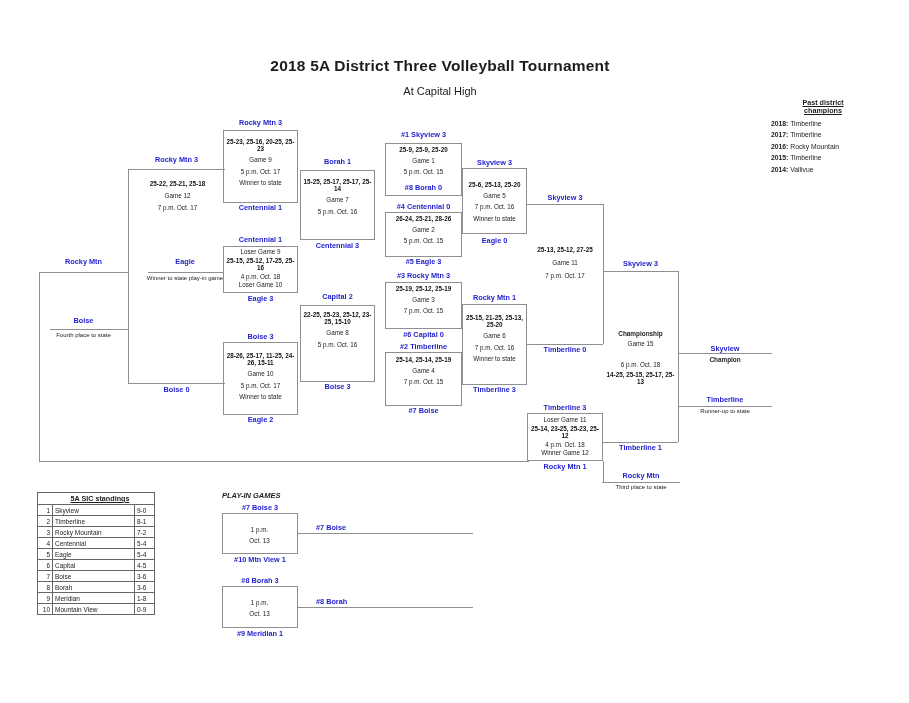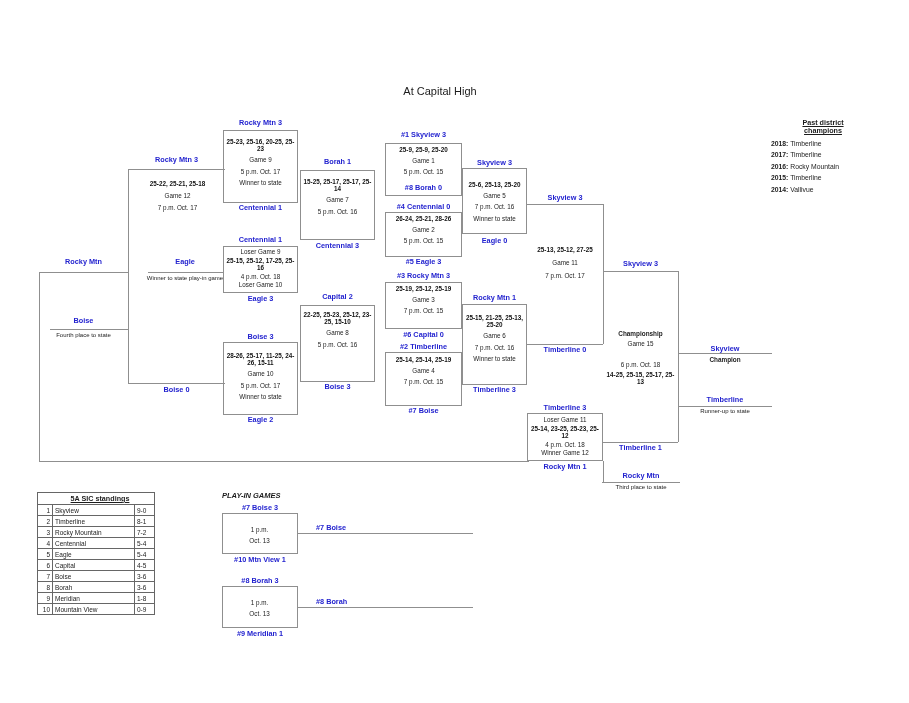--- a/index.html
+++ b/index.html
@@ -23,38 +23,39 @@
   .noteb { font-weight:bold; font-size:6.4px; }
   
   #logo { position:absolute; left:590px; top:106px; width:124px; text-align:center; }
   #logo .l1 { font-family:"DejaVu Serif", serif; font-weight:bold; font-size:21px; line-height:.92; letter-spacing:-.5px; color:#111; }
   #logo .l2 { font-family:"DejaVu Serif", serif; font-weight:bold; font-size:23px; line-height:.95; letter-spacing:-.8px; color:#111;
               border-bottom:2px solid #111; padding-bottom:2px; }
   #logo .tag { font-family:"DejaVu Serif", serif; font-style:italic; font-weight:bold; font-size:6.3px; margin-top:2px; color:#222; }
   #logo .site { font-size:6.3px; font-weight:bold; letter-spacing:.7px; margin-top:3px; font-variant:small-caps; color:#222; }
   
   #past { position:absolute; left:763px; top:99px; width:120px; }
-  #past .hd { text-align:center; font-weight:bold; font-size:7.2px; line-height:1.15; text-decoration:underline; margin-bottom:5px;margin-top:20px; }
+  #past .hd { text-align:center; font-weight:bold; font-size:7.2px; line-height:1.15; text-decoration:underline; margin-bottom:5px; }
   #past .row { font-size:6.8px; line-height:1; margin-bottom:4.8px; padding-left:8px; }
   
   #stand { position:absolute; left:37px; top:492px; border-collapse:collapse; table-layout:fixed; }
   #stand td { border:1px solid #666; font-size:6.5px; height:11px; padding:0 2px; overflow:hidden; white-space:nowrap; }
   #stand .hdr td { height:12px; text-align:center; font-weight:bold; font-size:7.2px; }
   #stand .hdr span { text-decoration:underline;padding-left:8px; }
   #stand .rk { width:15px; text-align:right; }
   #stand .tm { width:82px; text-align:left; }
   #stand .rc { width:20px; text-align:left; }
   .pih { position:absolute; left:222px; top:491px; width:160px; text-align:left;
          font-weight:bold; font-style:italic; font-size:7.5px; }
 </style>
 </head>
 <body>
 
 <div id="sheet">
 
+  <div class="ttl">2018 5A District Three Volleyball Tournament</div>
   <div class="sub">At Capital High</div>
 
 
   <div id="past">
     <div class="hd">
       <span>Past district</span><br>
       <span>champions</span>
     </div>
     <div class="row"><b>2018:</b> <span>Timberline</span></div>
     <div class="row"><b>2017:</b> <span>Timberline</span></div>

